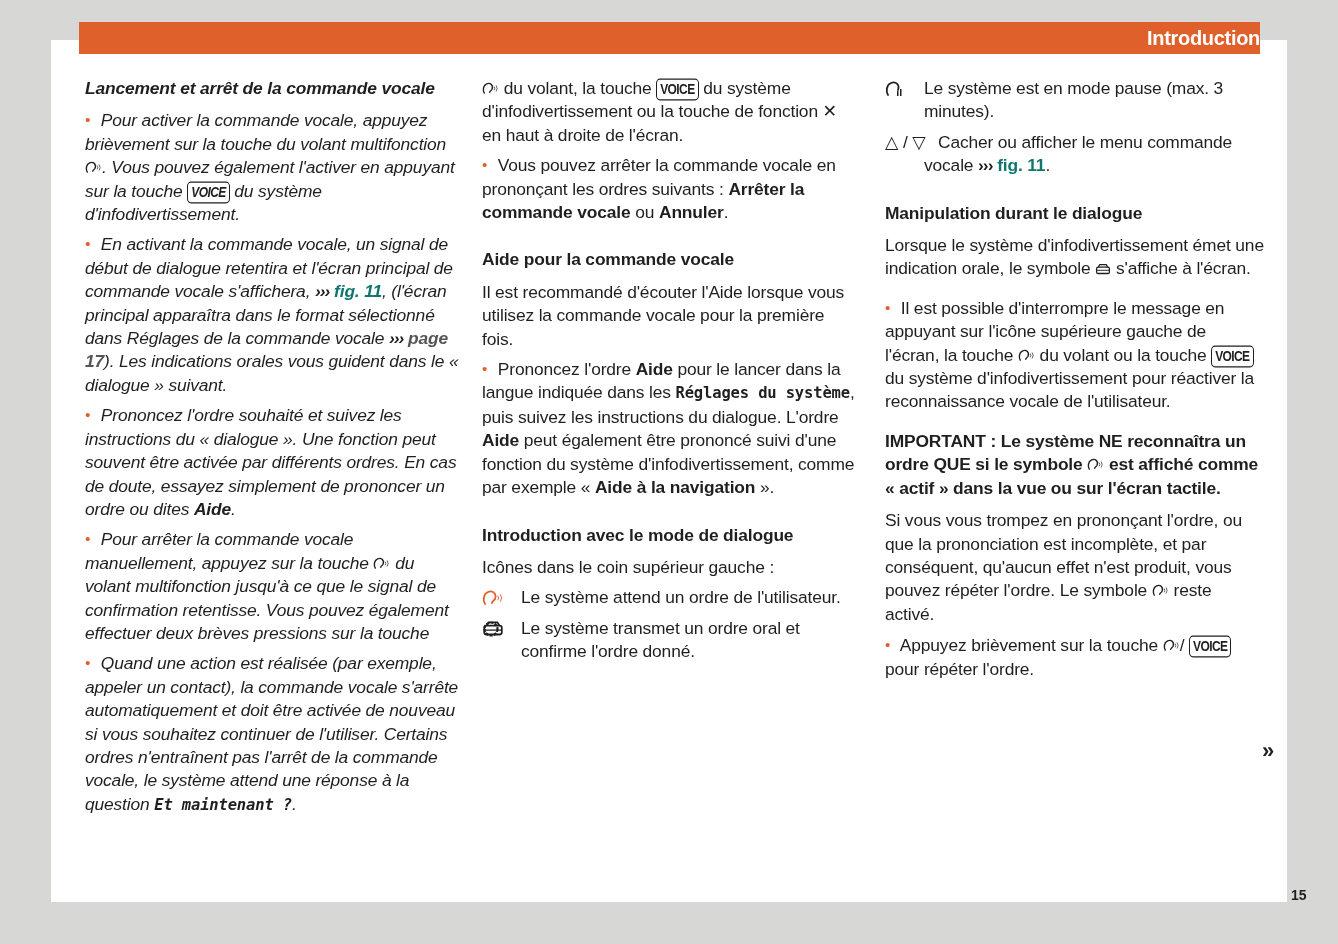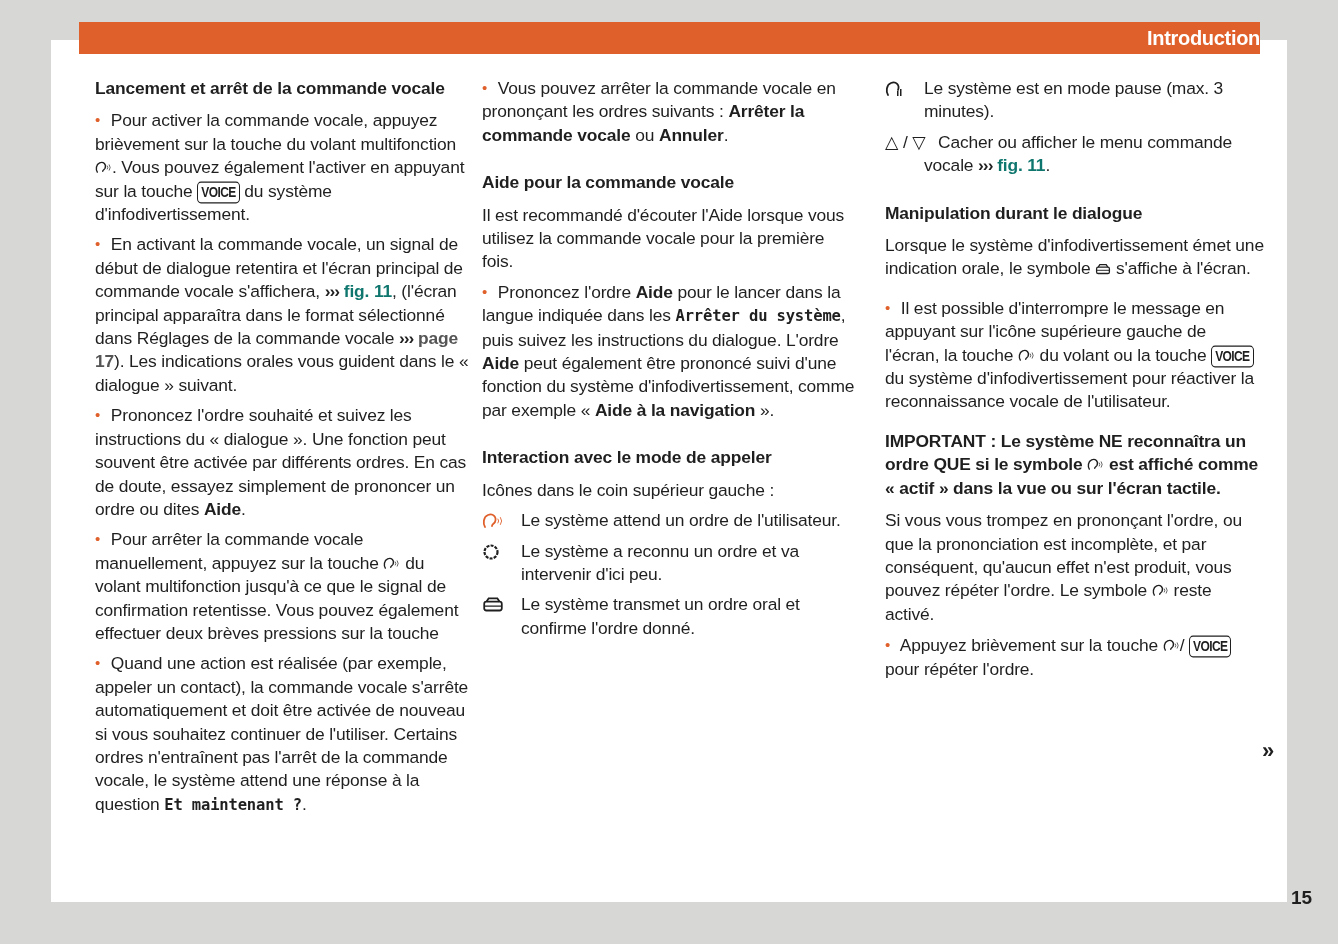--- a/index.html
+++ b/index.html
@@ -7,21 +7,21 @@
     width:1338px; height:944px; background:#d7d7d5; position:relative; overflow:hidden;
     font-family:"Liberation Sans", "DejaVu Sans", sans-serif; color:#1f1f1f;
   }
   .page { position:absolute; left:51px; top:40px; width:1236px; height:862px; background:#ffffff; }
   .header-bar {
     position:absolute; left:79px; top:22px; width:1181px; height:32px; background:#e0602b;
     color:#fff; font-weight:bold; font-size:20px; text-align:right; line-height:32px;
     font-family:"Liberation Sans", sans-serif; letter-spacing:-0.3px;
   }
   .col { position:absolute; top:77px; font-size:17.4px; line-height:23.4px; letter-spacing:-0.15px; }
-  .col1 { left:95px; width:378px; }
+  .col1 { left:85px; width:378px;font-style:italic; }
   .col2 { left:482px; width:378px; }
   .col3 { left:885px; width:380px; }
   h3 { font-size:17.4px; font-weight:bold; margin:0 0 9px 0; line-height:23.4px; }
   p { margin:0 0 7px 0; }
   .gap { margin-top:24px; }
   .bullet::before { content:"•"; color:#e0602b; margin-right:6px; font-size:15px; position:relative; top:-1px; }
   .orange { color:#0f766e; font-weight:bold; }
   .ref-arrows { font-weight:bold; letter-spacing:-1px; }
   .grey-link { color:#555; font-weight:bold; }
   b { font-weight:bold; }
@@ -31,21 +31,21 @@
     font-size:12px; font-weight:bold; line-height:17px; letter-spacing:-0.6px; vertical-align:1px;
     font-family:"Liberation Sans", sans-serif; transform:scaleY(1.15);
   }
   .icon-inline { display:inline-block; vertical-align:-2px; }
   .icon-list { margin:0; padding:0; list-style:none; }
   .icon-list li { position:relative; padding-left:39px; margin-bottom:7px; }
   .icon-list .li-icon { position:absolute; left:0; top:2px; width:22px; height:20px; }
   .tri-row { padding-left:39px; position:relative; margin-bottom:7px; }
   .tri-row .tri-lead { position:absolute; left:0; top:0; white-space:nowrap; }
   .continue-mark { position:absolute; left:1262px; top:738px; font-size:22px; font-weight:bold; color:#1f1f1f; }
-  .page-number { position:absolute; left:1291px; top:887px; font-size:19px; font-weight:bold; color:#1f1f1f; }
+  .page-number { position:absolute; left:1291px; top:887px; font-size:14px; font-weight:bold; color:#1f1f1f; }
 </style>
 </head>
 <body>
 
 <div class="page"></div>
 
 <div class="header-bar">Introduction</div>
 
 <svg width="0" height="0" style="position:absolute">
   <defs>
@@ -83,48 +83,52 @@
         <use href="#voice-sym"></use>
       </svg><span> du volant multifonction jusqu'à ce que le signal de confirmation retentisse. Vous pouvez également effectuer deux brèves pressions sur la touche</span>
   </p>
 
   <p class="bullet">
     <span>Quand une action est réalisée (par exemple, appeler un contact), la commande vocale s'arrête automatiquement et doit être activée de nouveau si vous souhaitez continuer de l'utiliser. Certains ordres n'entraînent pas l'arrêt de la commande vocale, le système attend une réponse à la question </span><span class="mono">Et maintenant ?</span><span>.</span>
   </p>
 </div>
 
 <div class="col col2">
+  <p>
+    <svg class="icon-inline" width="17" height="15">
+        <use href="#voice-sym"></use>
+      </svg><span> du volant, la touche </span><span class="voice-key">VOICE</span><span> du système d'infodivertissement ou la touche de fonction </span><span>✕</span><span> en haut à droite de l'écran.</span>
+  </p>
 
   <p class="bullet">
     <span>Vous pouvez arrêter la commande vocale en prononçant les ordres suivants : </span><b>Arrêter la commande vocale</b><span> ou </span><b>Annuler</b><span>.</span>
   </p>
 
   <h3 class="gap">Aide pour la commande vocale</h3>
   <p>Il est recommandé d'écouter l'Aide lorsque vous utilisez la commande vocale pour la première fois.</p>
 
 
   <p class="bullet">
-    <span>Prononcez l'ordre </span><b>Aide</b><span> pour le lancer dans la langue indiquée dans les </span><span class="mono">Arrêter du système</span><span>, puis suivez les instructions du dialogue. L'ordre </span><b>Aide</b><span> peut également être prononcé suivi d'une fonction du système d'infodivertissement, comme par exemple « </span><b>Aide à la navigation</b><span> ».</span>
+    <span>Prononcez l'ordre </span><b>Aide</b><span> pour le lancer dans la langue indiquée dans les </span><span class="mono">Réglages du système</span><span>, puis suivez les instructions du dialogue. L'ordre </span><b>Aide</b><span> peut également être prononcé suivi d'une fonction du système d'infodivertissement, comme par exemple « </span><b>Aide à la navigation</b><span> ».</span>
   </p>
 
-  <h3 class="gap">Interaction avec le mode de appeler</h3>
+  <h3 class="gap">Introduction avec le mode de dialogue</h3>
   <p style="">Icônes dans le coin supérieur gauche :</p>
 
   <ul class="icon-list">
     <li>
       <svg class="li-icon" style="color:#e0602b" viewBox="0 0 22 18">
           <use href="#voice-sym"></use>
         </svg>
       <span>Le système attend un ordre de l'utilisateur.</span>
     </li>
     <li>
       <svg class="li-icon" viewBox="0 0 22 20">
         <circle cx="9" cy="10" r="6.5" fill="none" stroke="#1f1f1f" stroke-width="2.2" stroke-dasharray="3 1.2"></circle>
       </svg>
-      <span>Le système a reconnu un ordre et va intervenir d'ici peu.</span>
     </li>
     <li>
       <svg class="li-icon" viewBox="0 0 20 16">
           <use href="#speak-sym"></use>
         </svg>
       <span>Le système transmet un ordre oral et confirme l'ordre donné.</span>
     </li>
   </ul>
 </div>
 

